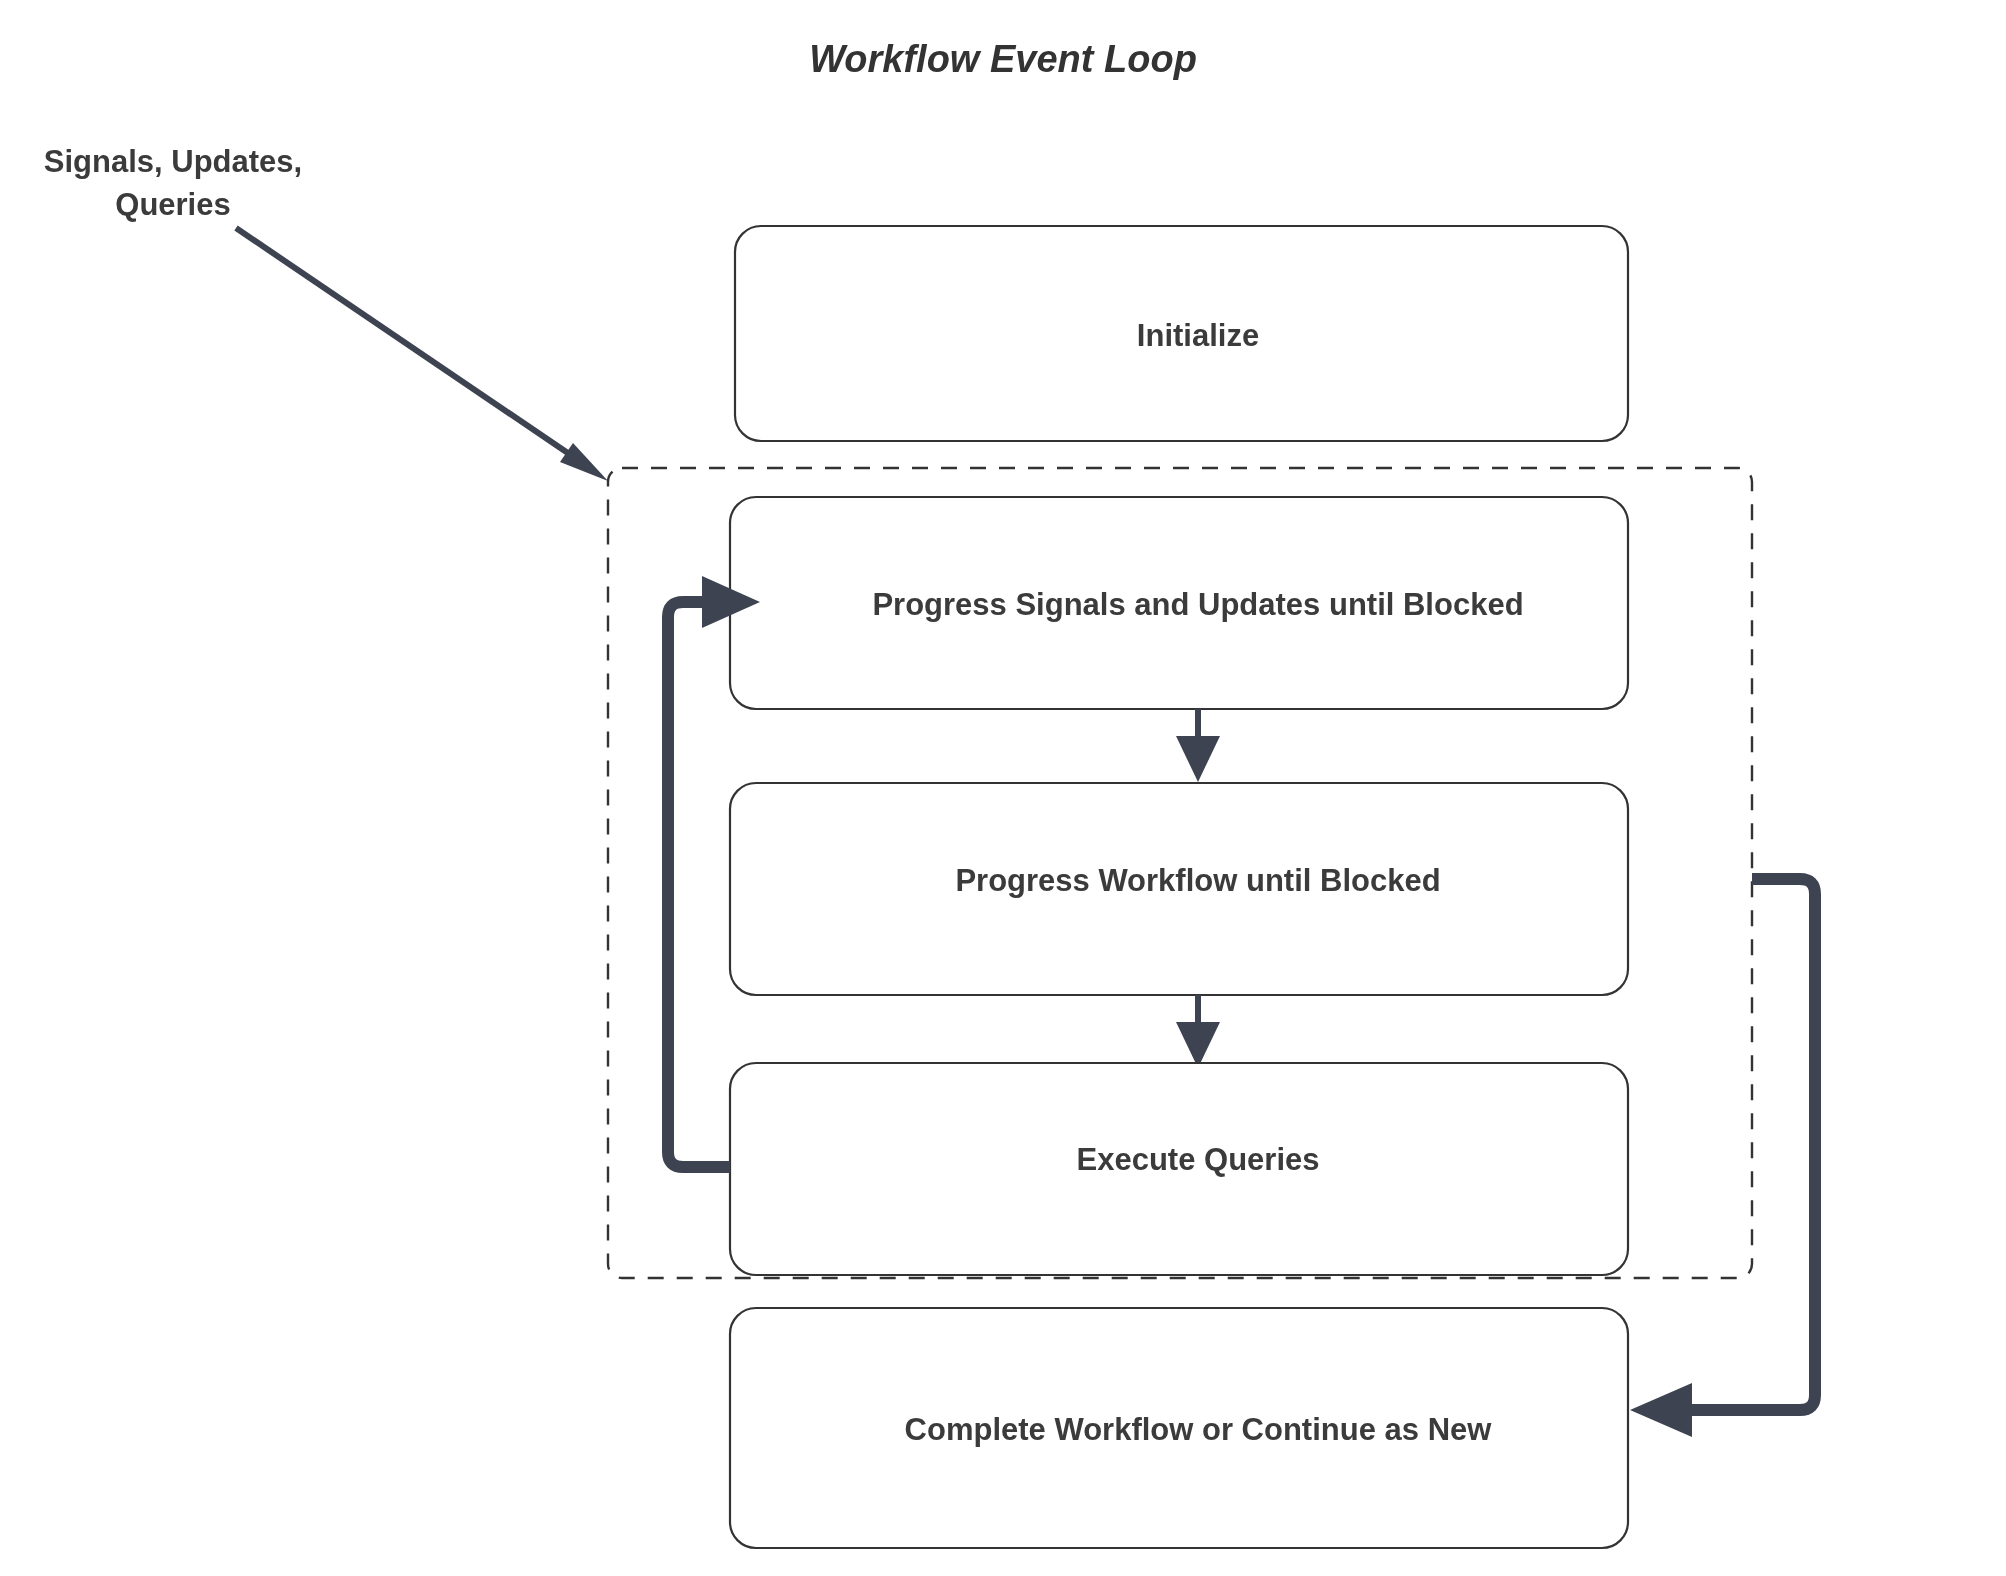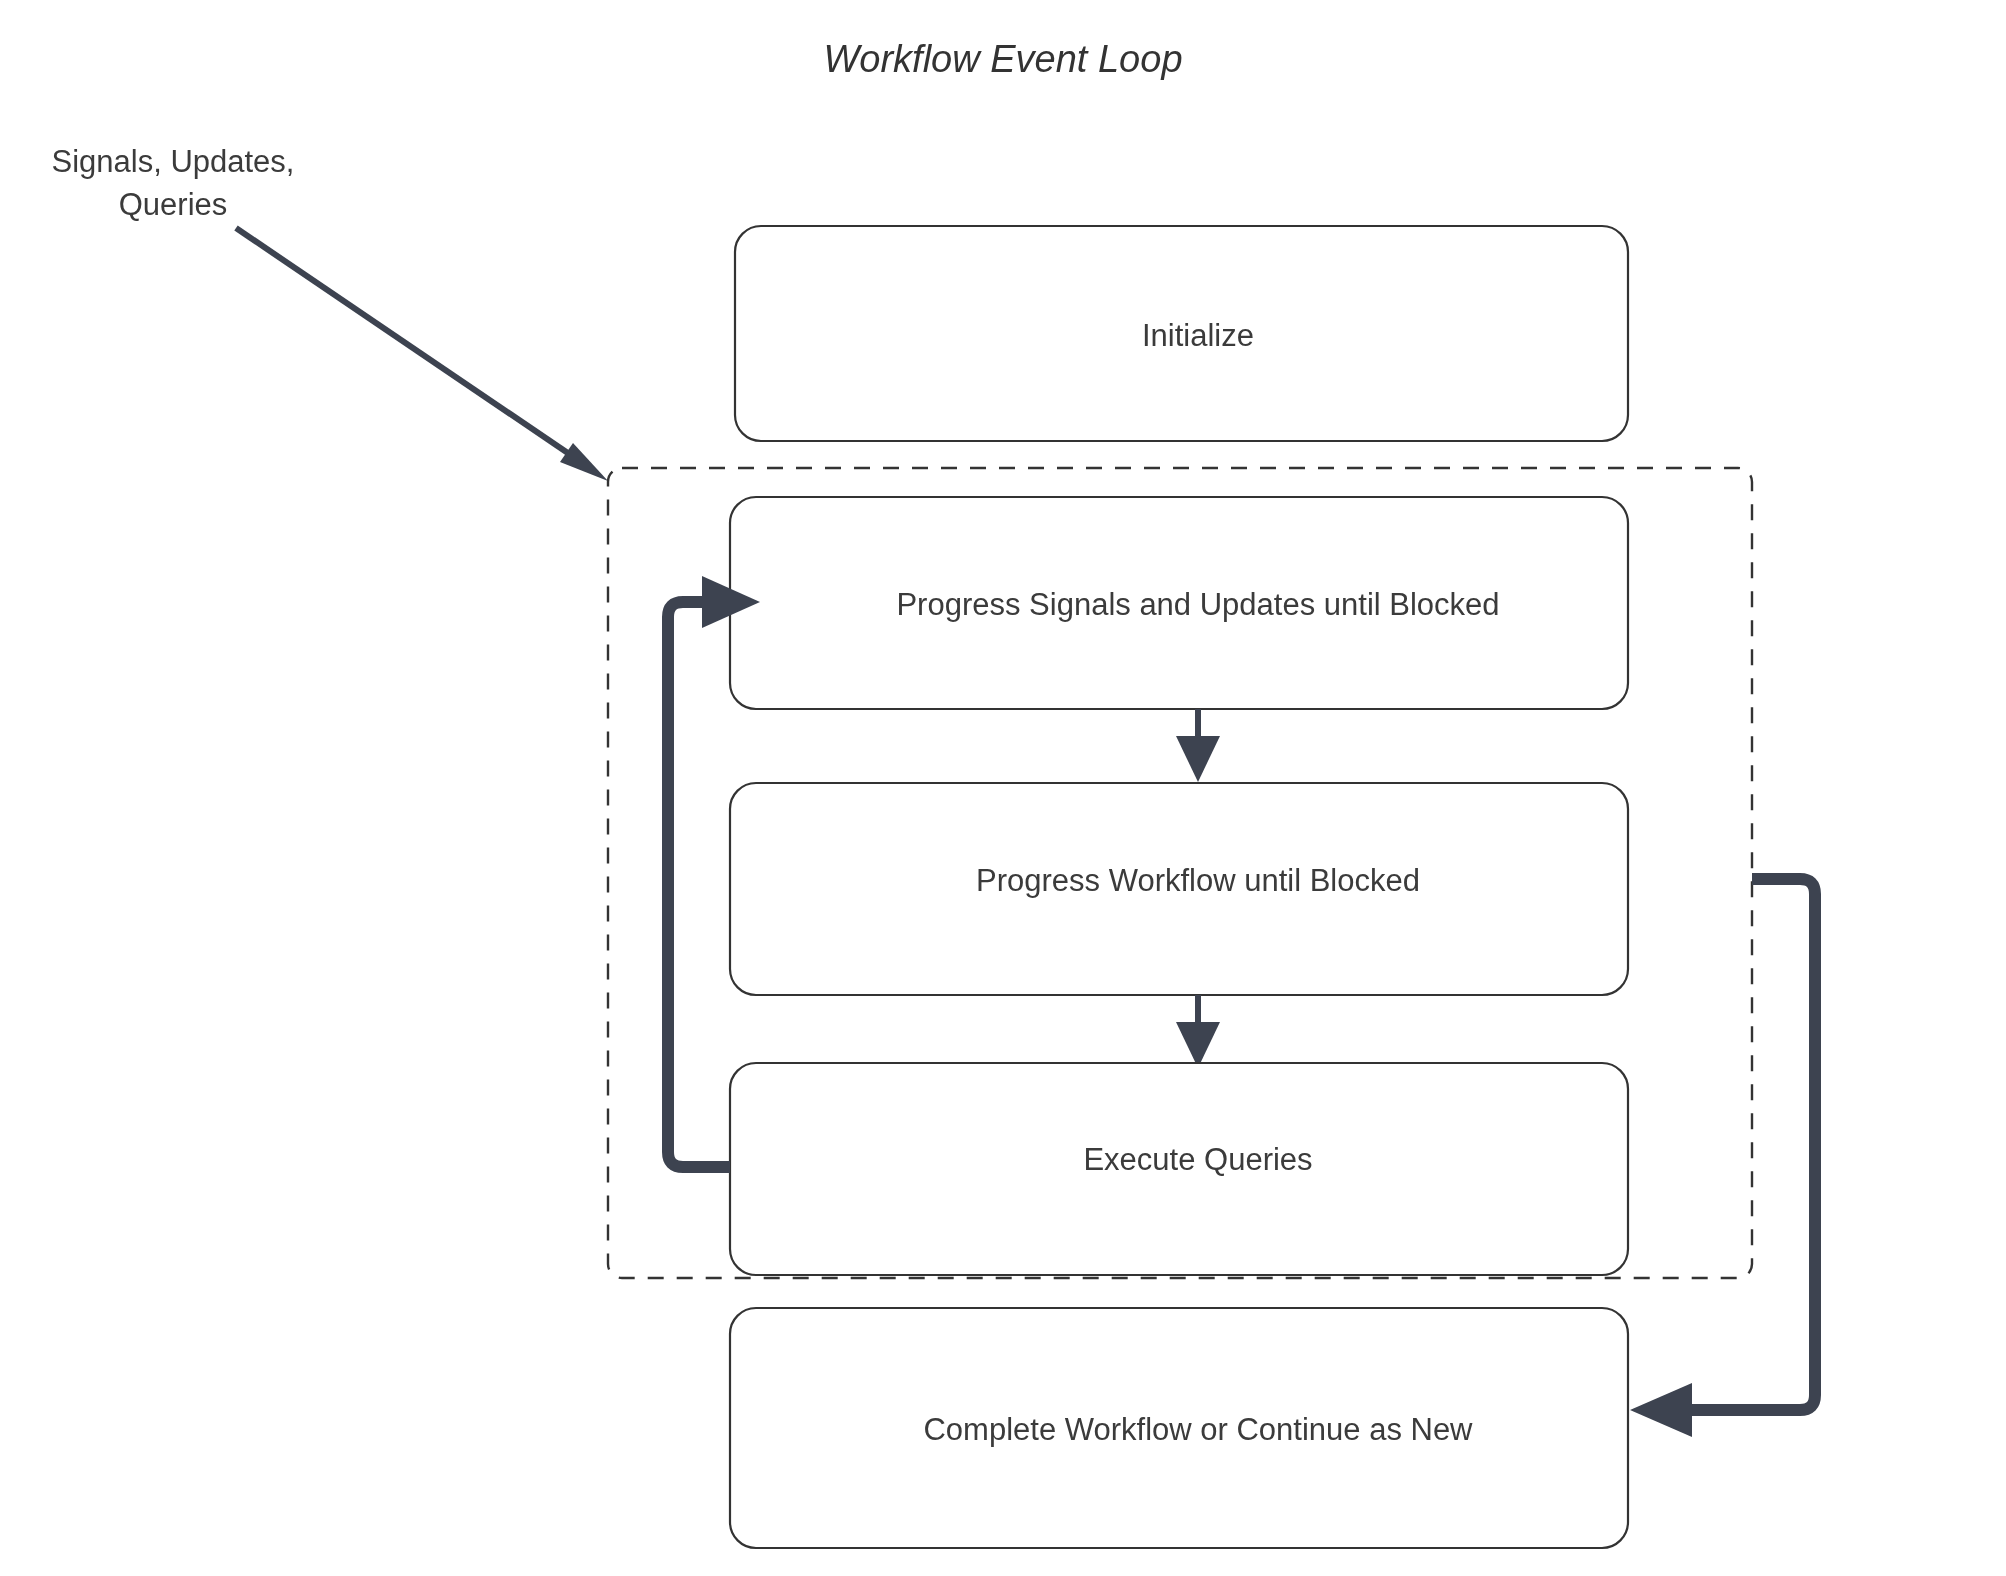--- a/index.html
+++ b/index.html
@@ -10,20 +10,21 @@
   body {
     width: 2006px;
     height: 1576px;
     overflow: hidden;
     font-family: "Liberation Sans", sans-serif;
   }
   #diagram-root {
     position: relative;
     width: 2006px;
     height: 1160px;
+    font-weight: bold;
   }
   svg#flow-svg {
     position: absolute;
     top: 0;
     left: 0;
     width: 2006px;
     height: 1576px;
     display: block;
   }
   text {

